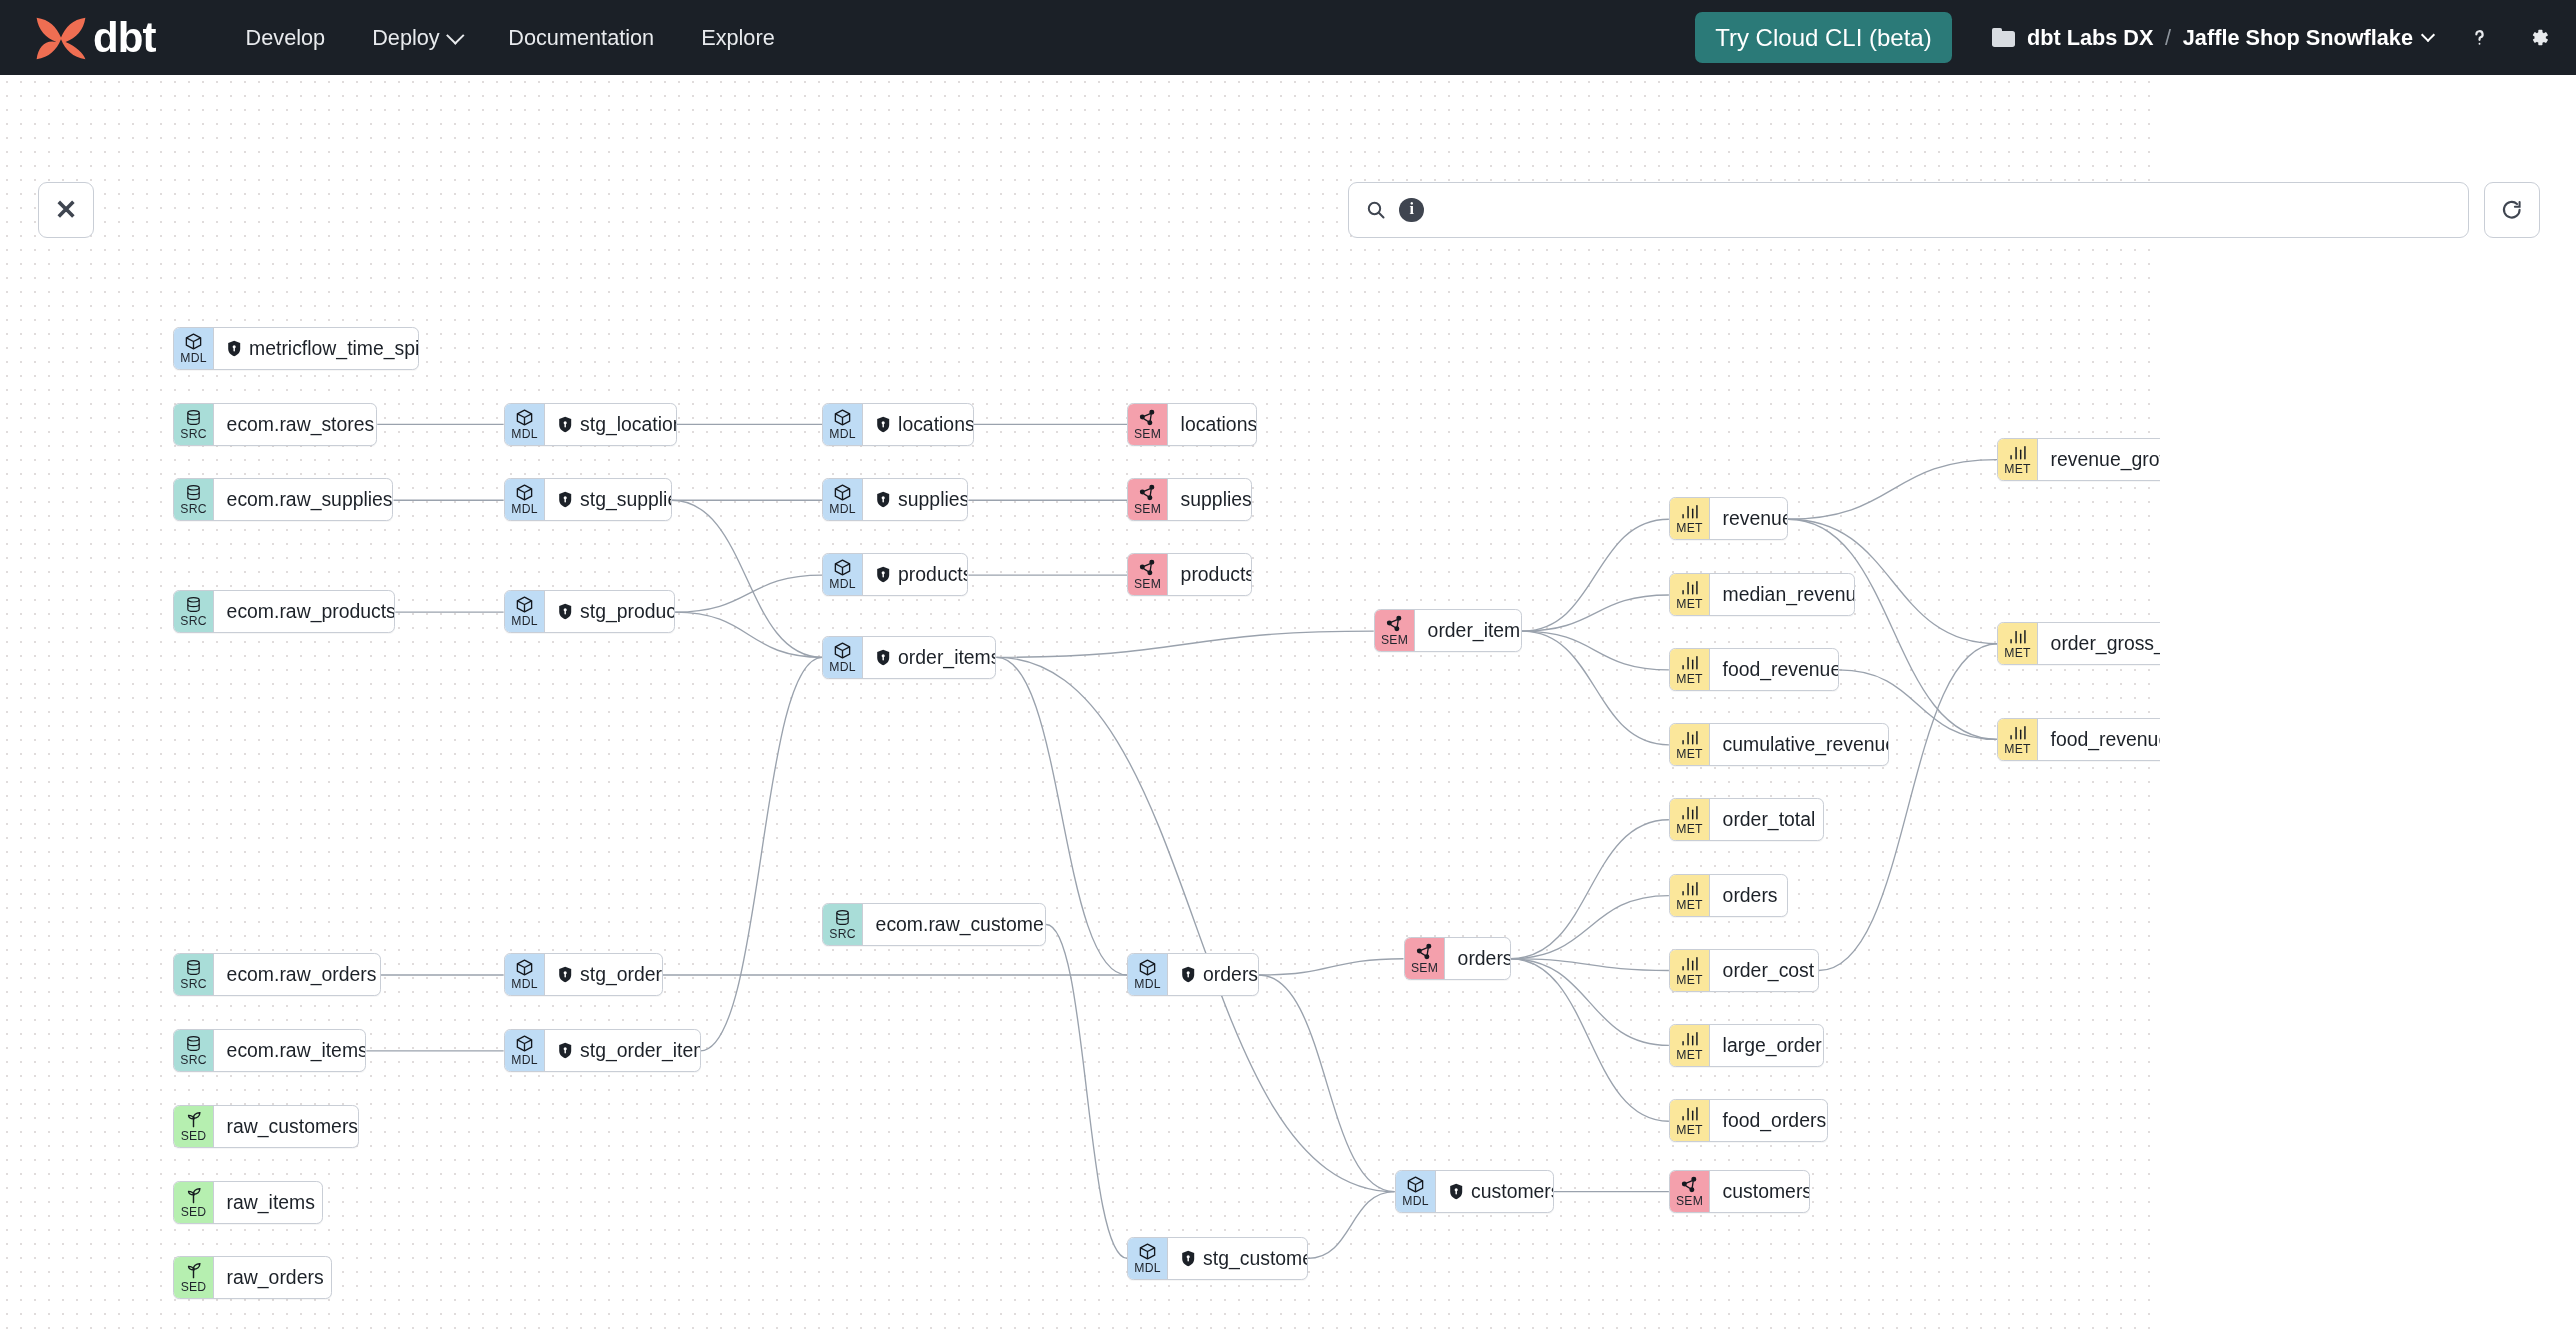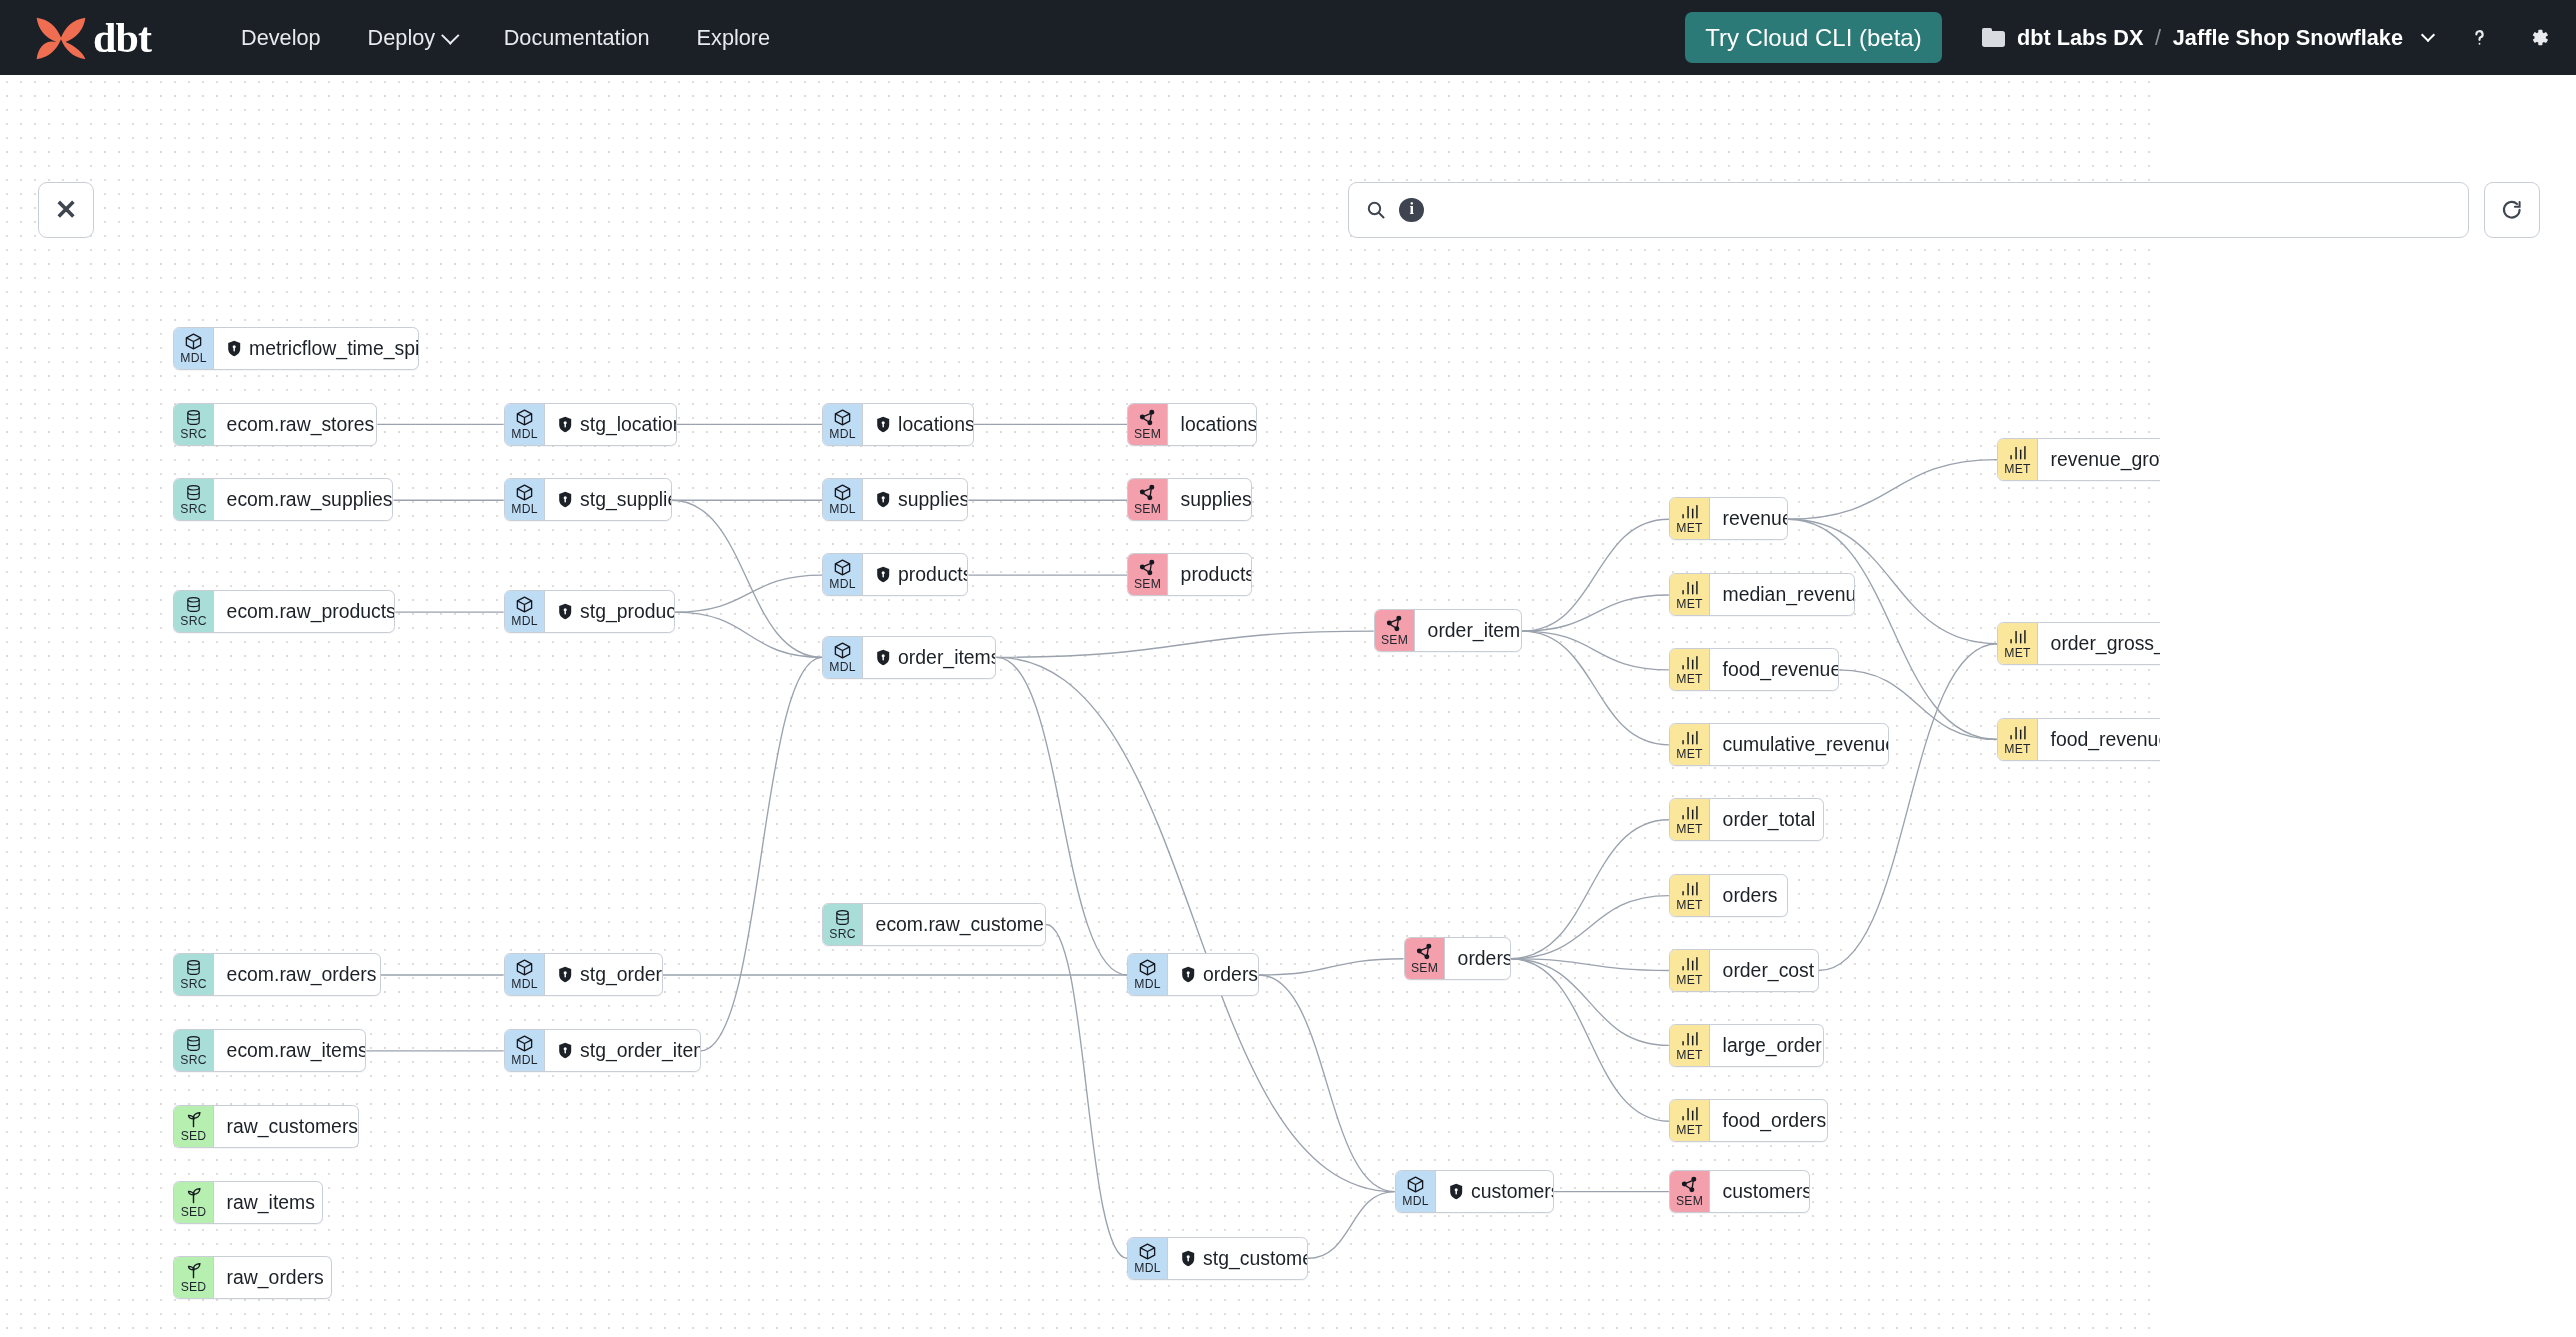--- a/index.html
+++ b/index.html
@@ -9,21 +9,21 @@
     background: #ffffff;
     overflow: hidden;
   }
 
   
   #topnav {
     position: absolute; left: 0; top: 0; width: 2576px; height: 75px;
     background: #1b2027;
     display: flex; align-items: center;
   }
-  #logo-wrap { display: flex; align-items: center; margin-left: 32.5px; font-family: Liberation Serif, serif; }
+  #logo-wrap { display: flex; align-items: center; margin-left: 32.5px; }
   #logo-mark { width: 56px; height: 47px; }
   #logo-word {
     color: #ffffff; font-size: 42px; font-weight: 700;
     letter-spacing: -0.9px; margin-left: 4.5px; line-height: 1;
   }
   .nav-link {
     color: #e8eaed; font-size: 21.7px; font-weight: 400;
     margin-left: 47px; display: flex; align-items: center; gap: 9px;
     cursor: pointer; white-space: nowrap;
   }
@@ -44,21 +44,21 @@
   .folder-ico { width: 23.5px; height: 19px; position: relative; display:inline-block; }
   .folder-ico::before {
     content:''; position:absolute; left:0; top:2.7px; width:23.5px; height:16.2px;
     background:#d8dce1; border-radius:1.8px 2.7px 2.7px 2.7px;
   }
   .folder-ico::after {
     content:''; position:absolute; left:0; top:0px; width:10px; height:4.5px;
     background:#d8dce1; border-radius:1.8px 1.8px 0 0;
   }
   .bc-sep { color:#8e959d; font-weight:400; }
-  #bc-project { display:flex; align-items:center; gap:20px; cursor:pointer; }
+  #bc-project { display:flex; align-items:center; gap:10px; cursor:pointer; }
   .chev-sm { display:inline-block; width:10px; height:10px;
     border-right:2.2px solid #ffffff; border-bottom:2.2px solid #ffffff;
     transform: rotate(45deg); margin-top:-4.5px; }
   #help-icon, #gear-icon {
     margin-left: 34px; color:#e8eaed; font-size:27px; cursor:pointer;
     display:flex; align-items:center;
   }
 
   
   #toolbar {

